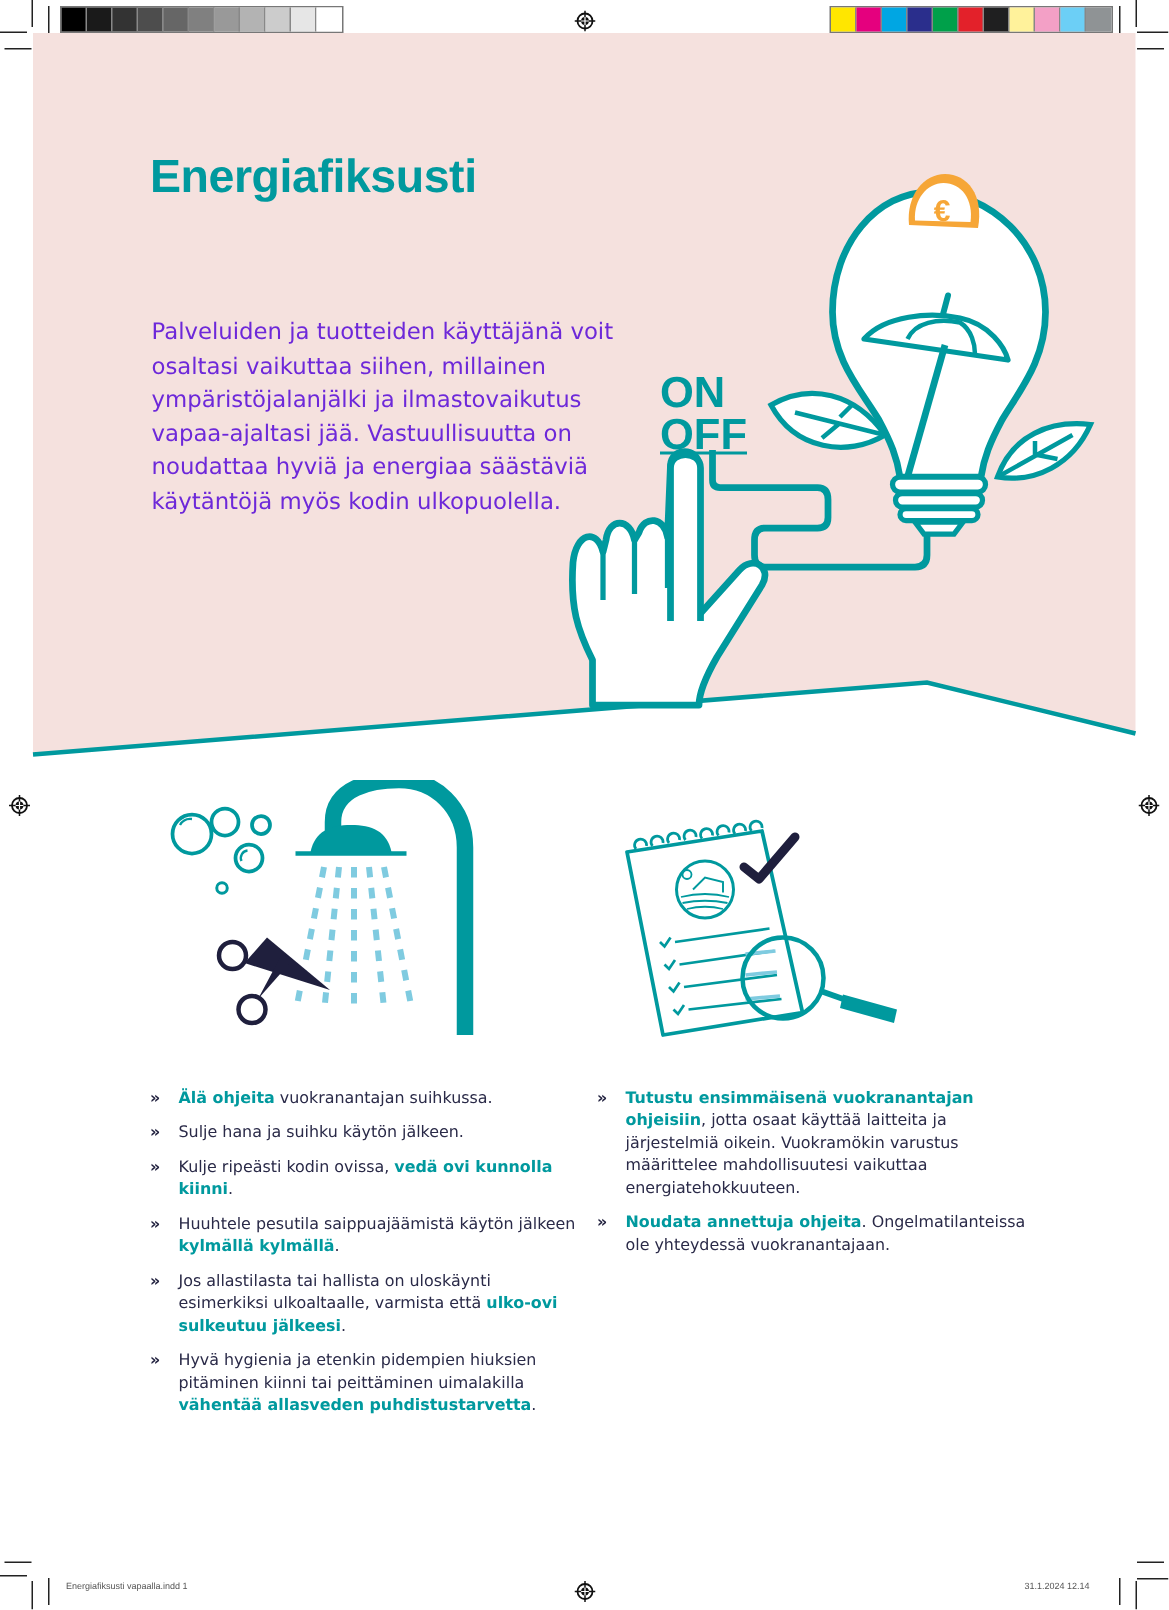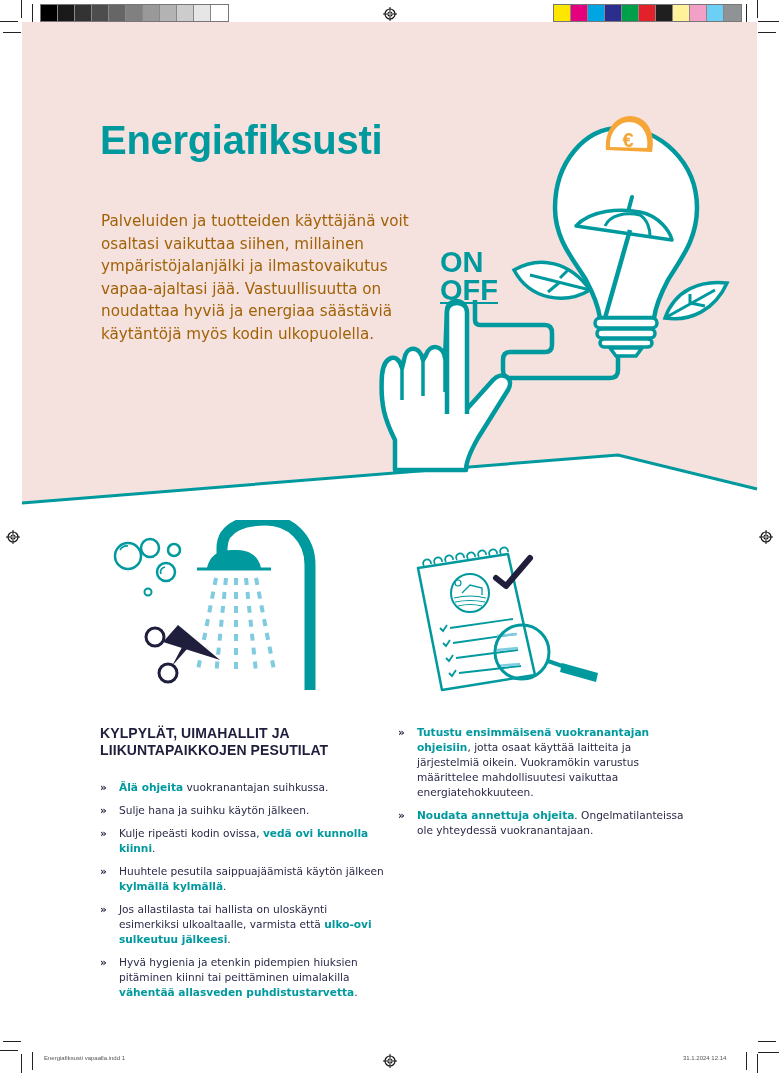--- a/index.html
+++ b/index.html
@@ -7,22 +7,22 @@
   body { position: relative; font-family: "Liberation Sans", sans-serif; color: #1f1f3d; }
 
   
   .swatches { position: absolute; top: 4px; height: 18px; display: flex; border: 1px solid #777; }
   .swatches span { display: block; width: 17px; height: 16px; border-right: 1px solid #888; }
   .swatches span:last-child { border-right: none; }
   .sw-gray { left: 40px; }
   .sw-color { left: 553px; }
   .crop { position: absolute; background: #222; }
   .reg { position: absolute; width: 14px; height: 14px; }
-  .title { position: absolute; left: 100px; top: 92px; color: #00999e; font-family: "Liberation Sans", sans-serif; font-weight: 700; font-size: 40px; line-height: 52px; letter-spacing: -0.3px; margin-top: 22px; }
-  .intro { position: absolute; left: 101px; top: 210px; width: 330px; font-family: "DejaVu Sans", sans-serif; font-size: 15.2px; line-height: 22.5px; color: #a16207; }
+  .title { position: absolute; left: 100px; top: 92px; color: #00999e; font-family: "Liberation Sans", sans-serif; font-weight: 700; font-size: 31px; line-height: 52px; letter-spacing: -0.3px; }
+  .intro { position: absolute; left: 101px; top: 210px; width: 330px; font-family: "DejaVu Sans", sans-serif; font-size: 15.2px; line-height: 22.5px; color: #6d28d9; }
   .on-off { position: absolute; left: 440px; top: 245px; color: #00999e; font-weight: 700; font-size: 29px; line-height: 34px; font-family: "Liberation Sans", sans-serif; }
 
   
   .sec { position: absolute; top: 725px; }
   .sec-left { left: 100px; width: 290px; }
   .sec-right { left: 398px; width: 290px; }
   .sec h2 { font-family: "Liberation Sans", sans-serif; font-weight: 700; font-size: 14px; line-height: 17px; color: #1f1f3d; margin-bottom: 21px; letter-spacing: 0.1px; }
   .sec ul { list-style: none; }
   .sec li { position: relative; padding-left: 19px; font-family: "DejaVu Sans", sans-serif; font-size: 10.6px; line-height: 15px; color: #2a2a48; margin-bottom: 8px; }
   .sec li .bullet { position: absolute; left: 0; top: 0; font-weight: 700; color: #1f1f3d; font-family: "DejaVu Sans", sans-serif; }
@@ -207,24 +207,20 @@
       <line x1="97" y1="106" x2="117" y2="104"></line>
       <line x1="97" y1="120" x2="118" y2="118"></line>
       <line x1="97" y1="136" x2="120" y2="134"></line>
     </g>
   <circle cx="122" cy="122" r="27" fill="none" stroke="#00999e" stroke-width="3"></circle>
   <line x1="148" y1="131" x2="165" y2="137" stroke="#00999e" stroke-width="4"></line>
   <path d="M162 133 L198 143 L 196 152 L 160 142 Z" fill="#00999e"></path>
 </svg>
 
 <div class="sec sec-left">
-  <h2>
-    <span>KYLPYLÄT, UIMAHALLIT JA</span><br>
-    <span>LIIKUNTAPAIKKOJEN PESUTILAT</span>
-  </h2>
   <ul>
     <li><span class="bullet">»</span><span class="hl">Älä ohjeita</span><span> vuokranantajan suihkussa.</span></li>
     <li><span class="bullet">»</span><span>Sulje hana ja suihku käytön jälkeen.</span></li>
     <li><span class="bullet">»</span><span>Kulje ripeästi kodin ovissa, </span><span class="hl">vedä ovi kunnolla kiinni</span><span>.</span></li>
     <li><span class="bullet">»</span><span>Huuhtele pesutila saippuajäämistä käytön jälkeen </span><span class="hl">kylmällä kylmällä</span><span>.</span></li>
     <li><span class="bullet">»</span><span>Jos allastilasta tai hallista on uloskäynti esimerkiksi ulkoaltaalle, varmista että </span><span class="hl">ulko-ovi sulkeutuu jälkeesi</span><span>.</span></li>
     <li><span class="bullet">»</span><span>Hyvä hygienia ja etenkin pidempien hiuksien pitäminen kiinni tai peittäminen uimalakilla </span><span class="hl">vähentää allasveden puhdistustarvetta</span><span>.</span></li>
   </ul>
 </div>
 

